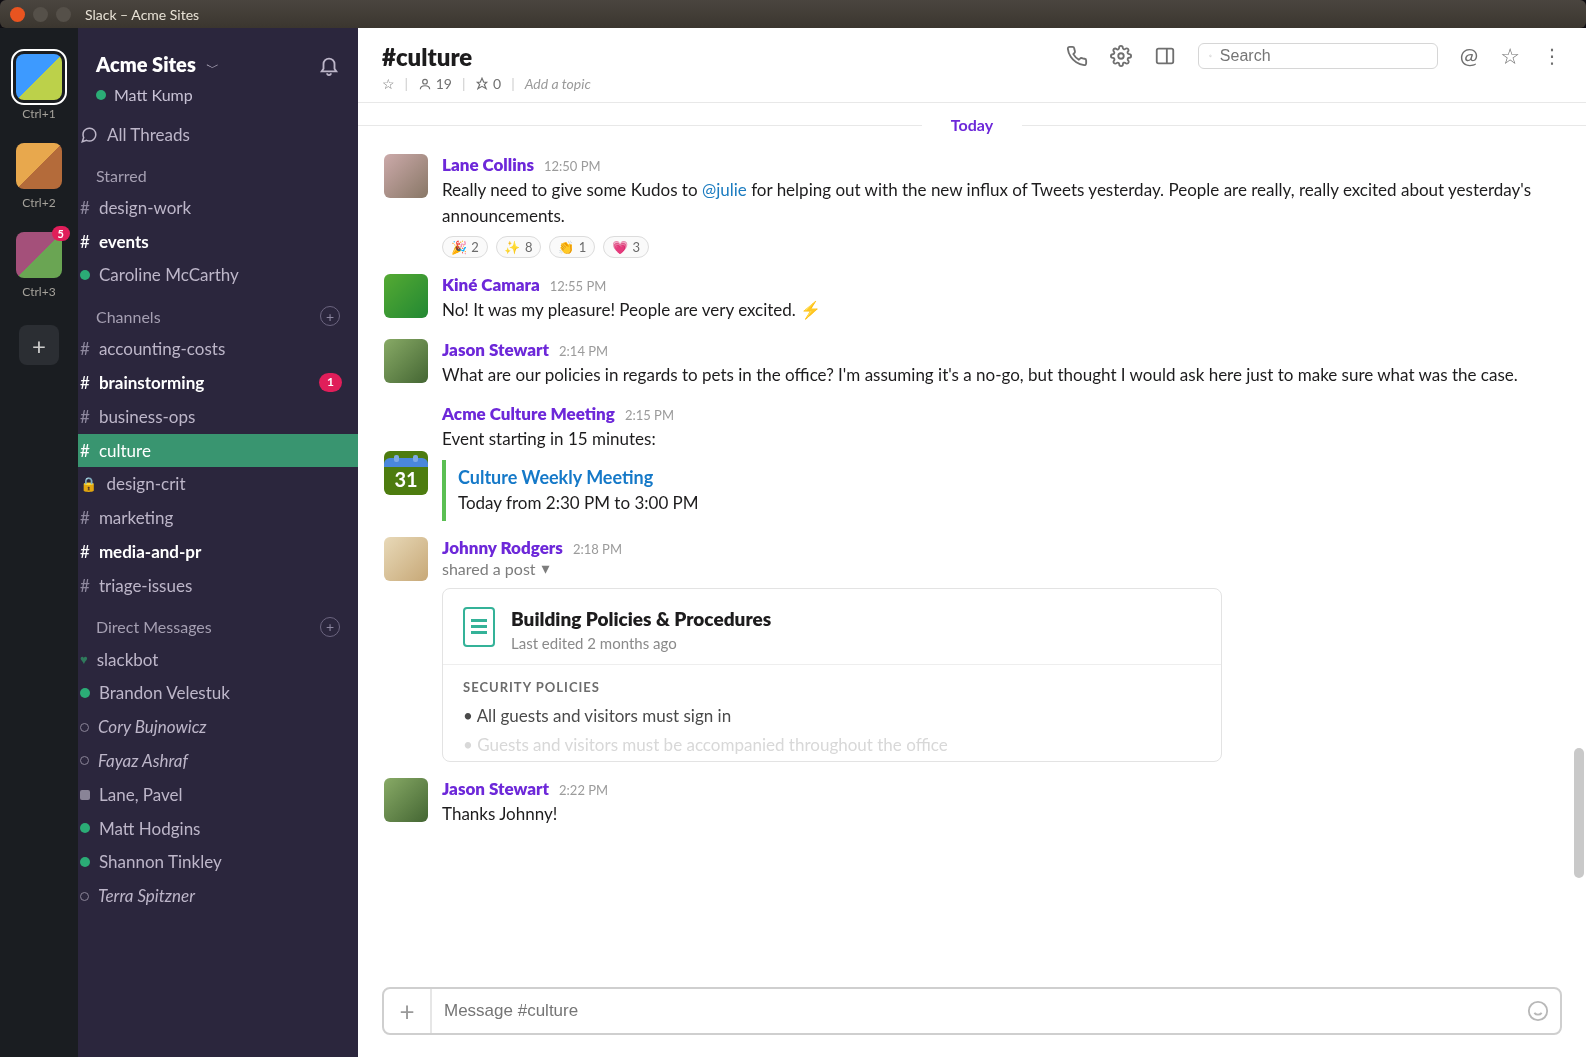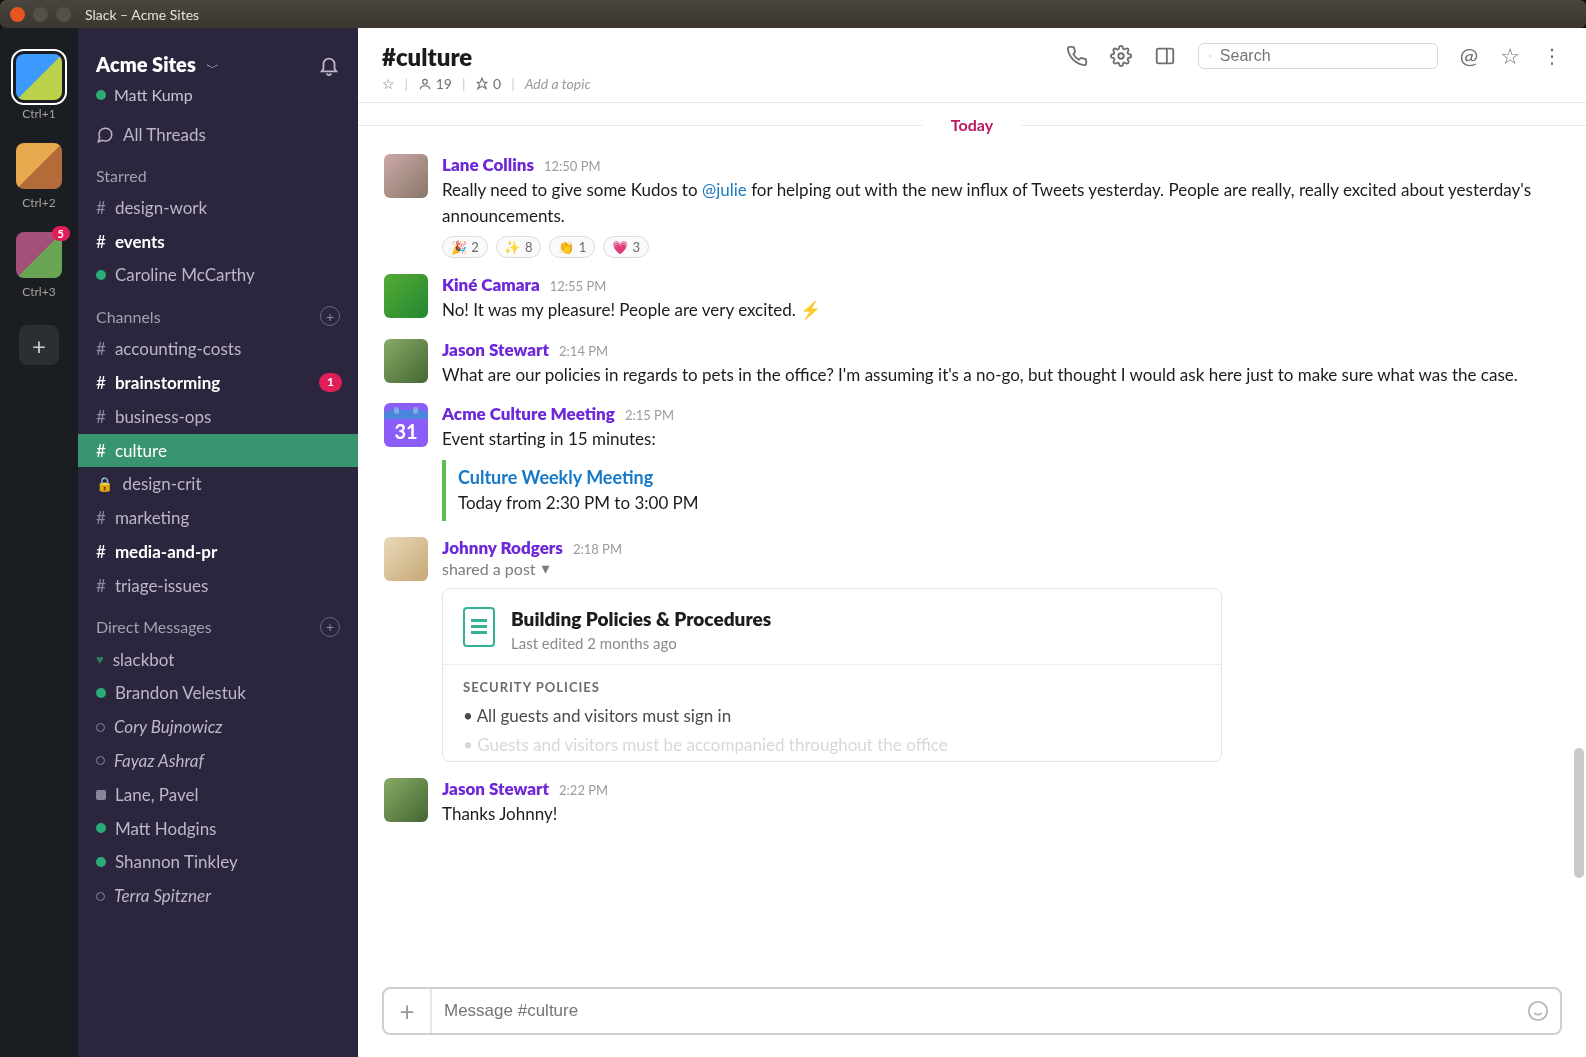--- a/index.html
+++ b/index.html
@@ -32,21 +32,21 @@
   .ws-chevron { color:#bdb6c9; font-size:13px; margin-left:6px;}
   .bell { color:#bdb6c9; font-size:20px;}
   .user-line { padding: 0 18px 14px 18px; display:flex; align-items:center; gap:8px; color:#c7c1d4; font-size:16px;}
   .presence-dot { width:10px; height:10px; border-radius:50%; background:#2bac76; display:inline-block;}
   .presence-ring { width:9px; height:9px; border-radius:50%; border:1.5px solid #8a8497; display:inline-block;}
   .presence-square { width:10px; height:10px; background:#898497; display:inline-block; border-radius:2px;}
   .presence-heart { color:#2f7a5c; font-size:13px;}
   .threads { padding: 8px 18px; display:flex; align-items:center; gap:8px; font-size:17px;}
   .section-title { padding: 14px 18px 6px 18px; color:#a59fb2; font-size:16px; display:flex; align-items:center; justify-content:space-between;}
   .plus-circle { width:20px; height:20px; border:1.5px solid #6c6580; border-radius:50%; display:flex; align-items:center; justify-content:center; font-size:14px; color:#8c86a0;}
-  .item { padding: 5px 18px; display:flex; align-items:center; gap:9px; cursor:pointer; position:relative; line-height:1.4;}
+  .item { padding: 5px 2px; display:flex; align-items:center; gap:9px; cursor:pointer; position:relative; line-height:1.4;}
   .item .hash { color:#8e889e; font-weight:400;}
   .item.bold { color:#fff; font-weight:700;}
   .item.bold .hash { color:#fff; }
   .item.active { background:#399570; color:#fff;}
   .item.active .hash { color:#fff;}
   .item .badge { position:absolute; right:16px; background:#e01e5a; color:#fff; font-size:12px; font-weight:700; border-radius:10px; padding:1px 8px;}
   .lock { color:#8e889e; font-size:14px;}
   .dm-name.italic { font-style: italic;}
 
   
@@ -57,34 +57,34 @@
   .ch-meta { display:flex; align-items:center; gap:10px; color:#717171; font-size:14px; margin-top:4px;}
   .ch-meta .sep { color:#ccc;}
   .topic-add { color:#9a9a9a; font-style:italic;}
   .header-right { margin-left:auto; display:flex; align-items:center; gap:22px;}
   .hicon { color:#6f6f6f; }
   .search-box { width:240px; height:26px; border:1px solid #d6d6d6; border-radius:6px; display:flex; align-items:center; gap:8px; padding:0 10px; color:#8f8f8f;}
   .search-box input { border:none; outline:none; font-size:16px; color:#555; flex:1;}
 
   
   .messages { flex:1; overflow-y:auto; padding: 0 0 10px 0;}
-  .divider { text-align:center; color:#be185d; font-weight:700; font-size:16px; padding:12px 0; position:relative;}
+  .divider { text-align:center; color:#6d28d9; font-weight:700; font-size:16px; padding:12px 0; position:relative;}
   .divider::before, .divider::after { content:""; position:absolute; top:50%; width:calc(50% - 50px); height:1px; background:#e8e8e8;}
   .divider::before{ left:0;} .divider::after{ right:0;}
   .msg { display:flex; gap:14px; padding:8px 26px;}
   .avatar { width:44px; height:44px; border-radius:6px; flex-shrink:0;}
   .msg-body { flex:1; min-width:0;}
   .msg-head { display:flex; align-items:baseline; gap:10px;}
   .author { font-weight:800; color:#6d28d9; font-size:17px;}
   .time { color:#9b9b9b; font-size:13px;}
   .msg-text { color:#1d1c1d; font-size:17px; line-height:1.5; margin-top:2px;}
   .mention { color:#1c7cc0;}
   .reactions { display:flex; gap:8px; margin-top:8px;}
   .react { border:1px solid #dcdcdc; border-radius:14px; padding:2px 8px; font-size:13px; color:#6b6b6b; display:flex; align-items:center; gap:4px; background:#fafafa;}
-  .cal-icon { width:44px; height:44px; background:#8b5cf6; border-radius:6px; color:#fff; display:flex; flex-direction:column; align-items:center; justify-content:center; font-weight:700;}
+  .cal-icon { width:44px; height:44px; background:#4d7c0f; border-radius:6px; color:#fff; display:flex; flex-direction:column; align-items:center; justify-content:center; font-weight:700;margin-top:48px;}
   .cal-icon .tabs { width:100%; height:9px; background:#4a87dc; border-radius:6px 6px 0 0; position:relative;}
   .cal-icon .tabs::before, .cal-icon .tabs::after { content:""; position:absolute; top:-3px; width:5px; height:7px; background:#7ea9e4; border-radius:2px;}
   .cal-icon .tabs::before{ left:10px;} .cal-icon .tabs::after{ right:10px;}
   .cal-num { font-size:20px; line-height:1; margin-top:2px;}
   .event-bar { border-left:4px solid #5bbf53; padding:6px 12px; margin-top:8px;}
   .event-title { color:#1579c8; font-weight:700; font-size:18px;}
   .shared-sub { color:#7d7d7d; font-size:16px; display:flex; align-items:center; gap:6px;}
   .post-card { border:1px solid #e3e3e3; border-radius:8px; margin-top:10px; max-width:780px; overflow:hidden;}
   .post-head { display:flex; gap:16px; padding:18px 20px 12px 20px; align-items:flex-start;}
   .doc-icon { width:32px; height:40px; border:2px solid #34b298; border-radius:4px; position:relative;}

